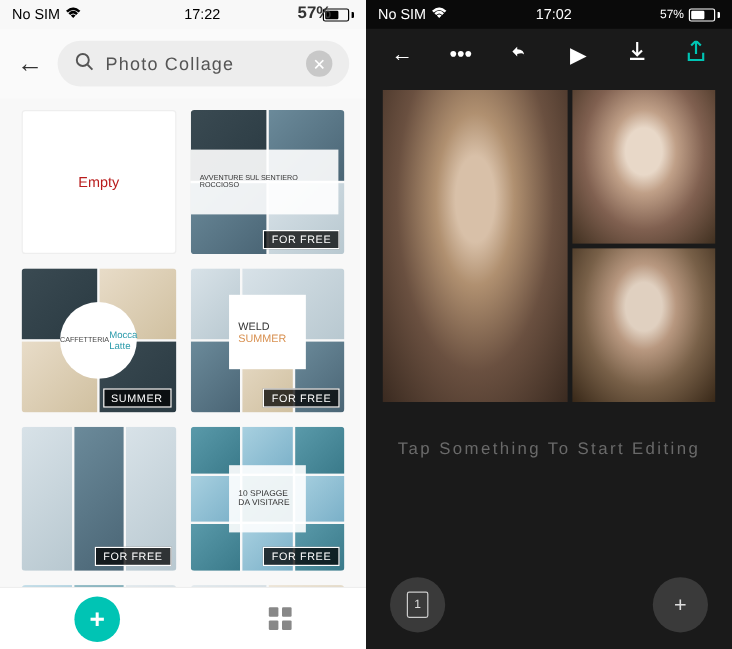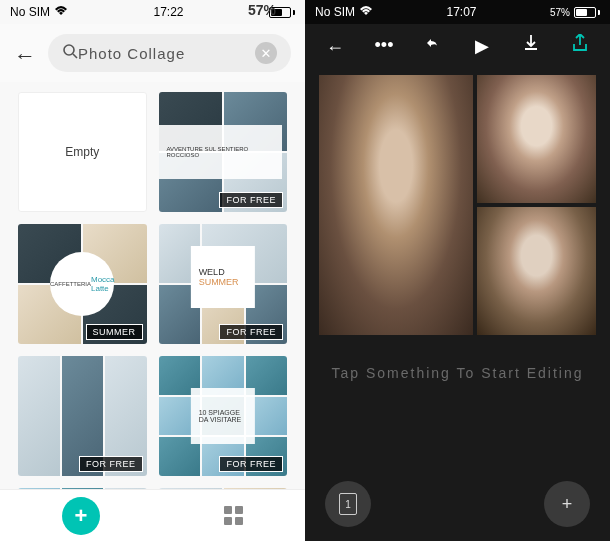--- a/index.html
+++ b/index.html
@@ -16,29 +16,29 @@
     .status-left, .status-right { display: flex; align-items: center; gap: 4px; }
     .wifi-icon { display: inline-block; }
     .battery { display: inline-flex; align-items: center; gap: 2px; }
     .battery-body { width: 22px; height: 11px; border: 1px solid currentColor; border-radius: 2px; position: relative; }
     .battery-fill { position: absolute; left: 1px; top: 1px; bottom: 1px; background: currentColor; border-radius: 1px; }
     .battery-tip { width: 2px; height: 5px; background: currentColor; border-radius: 0 1px 1px 0; }
     
     
     .search-area { display: flex; align-items: center; padding: 10px 14px; gap: 12px; background: #fafafa; }
     .back-arrow { font-size: 22px; color: #333; }
-    .search-box { flex: 1; display: flex; align-items: center; background: #ededed; border-radius: 24px; padding: 8px 14px; }
+    .search-box { flex: 1; display: flex; align-items: center; background: #ededed; border-radius: 24px; padding: 8px 14px; gap: 10px; }
     .search-icon { color: #555; font-size: 16px; }
     .search-text { flex: 1; color: #555; font-size: 15px; letter-spacing: 1px; }
     .clear-btn { width: 22px; height: 22px; border-radius: 50%; background: #c8c8c8; color: #fff; font-size: 13px; display: flex; align-items: center; justify-content: center; }
     
     
     .grid { display: grid; grid-template-columns: 1fr 1fr; gap: 12px; padding: 10px 18px; overflow-y: auto; height: calc(100% - 120px); }
     .template { position: relative; height: 120px; border-radius: 3px; overflow: hidden; display: flex; align-items: center; justify-content: center; font-size: 10px; color: #666; }
-    .template.empty { background: #fff; border: 1px solid #eee; color: #404040; font-size: 12px; }
+    .template.empty { background: #fff; border: 1px solid #eee; color: #b91c1c; font-size: 12px; }
     .badge { position: absolute; bottom: 4px; right: 4px; background: rgba(0,0,0,0.75); color: #fff; font-size: 9px; padding: 2px 6px; border: 1px solid #fff; letter-spacing: 0.5px; }
     .collage-bg { width: 100%; height: 100%; display: grid; gap: 2px; }
     .cell { background: linear-gradient(135deg, #6b8a9a, #4a6575); }
     .cell.light { background: linear-gradient(135deg, #d8e2e8, #b8c8d0); }
     .cell.beige { background: linear-gradient(135deg, #e8dcc8, #d0c0a0); }
     .cell.teal { background: linear-gradient(135deg, #5a9aaa, #3a7a8a); }
     .cell.sky { background: linear-gradient(135deg, #a8d0e0, #7ab0c8); }
     .cell.dark { background: linear-gradient(135deg, #3a4a52, #2a3a42); }
     .template-label { position: absolute; background: rgba(255,255,255,0.9); padding: 21px 8px; font-size: 9px; color: #333; text-align: left; }
     .circle-label { position: absolute; background: #fff; width: 64px; height: 64px; border-radius: 50%; display: flex; flex-direction: row; align-items: center; justify-content: center; font-size: 8px; color: #444; }
@@ -205,21 +205,21 @@
   <div class="panel right">
     <div class="status-bar dark">
       <div class="status-left">
         <span>No SIM</span>
         <span class="wifi-icon">
           <svg width="14" height="10" viewBox="0 0 14 10">
               <path d="M7 9 L5 7 Q7 5 9 7 Z M3 5 Q7 1 11 5 L9.5 6.5 Q7 4 4.5 6.5 Z M1 3 Q7 -3 13 3 L11.5 4.5 Q7 0 2.5 4.5 Z" fill="#fff"></path>
             </svg>
         </span>
       </div>
-      <span>17:07</span>
+      <span>17:02</span>
       <div class="status-right">
         <span style="font-size:10px;">57%</span>
         <div class="battery">
           <div class="battery-body">
               <div class="battery-fill" style="width:57%"></div>
             </div>
           <div class="battery-tip"></div>
         </div>
       </div>
     </div>

